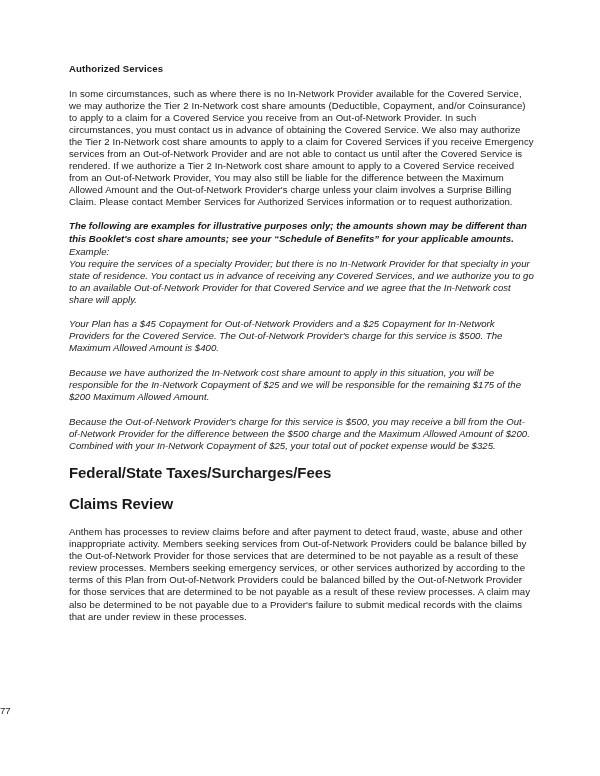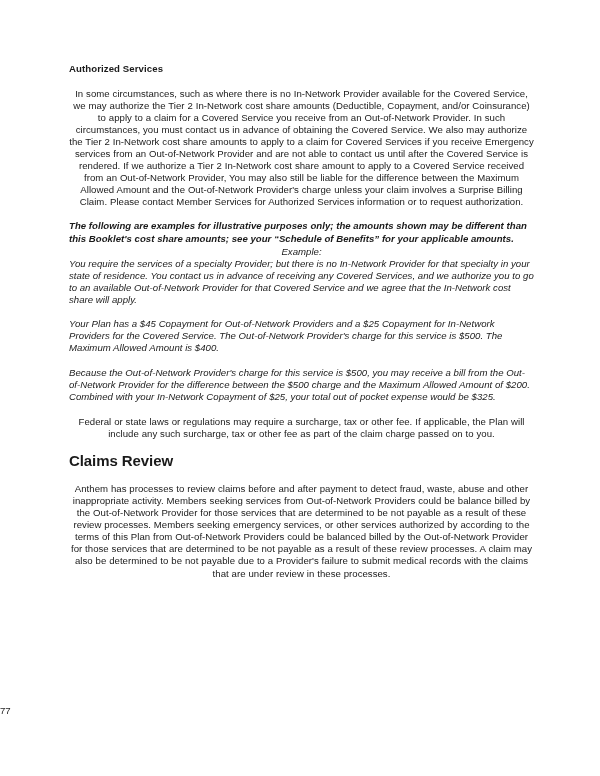--- a/index.html
+++ b/index.html
@@ -39,21 +39,21 @@
     line-height: 12px;
     margin: 0 0 12.5px 0;
     letter-spacing: 0.01em;
   }
 
   p.body {
     font-size: 9.6px;
     font-weight: normal;
     line-height: 12.05px;
     margin: 0 0 12.5px 0;
-    text-align: center;
+    text-align: left;
     letter-spacing: 0.003em;
     word-spacing: 0.02em;
   }
 
   p.body-emph {
     font-size: 9.6px;
     font-weight: bold;
     font-style: italic;
     line-height: 12.05px;
     margin: 0 0 1px 0;
@@ -64,21 +64,20 @@
     font-size: 9.6px;
     font-weight: normal;
     font-style: italic;
     line-height: 12.05px;
     margin: 0 0 12.5px 0;
     letter-spacing: 0.003em;
   }
 
   p.body-italic.tight {
     margin-bottom: 0;
-    text-align: center;
   }
 
   h2.heading {
     font-size: 15px;
     font-weight: bold;
     line-height: 18px;
     margin: 7px 0 13px 0;
     letter-spacing: -0.005em;
   }
 
@@ -109,27 +108,28 @@
       <p class="body">In some circumstances, such as where there is no In-Network Provider available for the Covered Service, we may authorize the Tier 2 In-Network cost share amounts (Deductible, Copayment, and/or Coinsurance) to apply to a claim for a Covered Service you receive from an Out-of-Network Provider.  In such circumstances, you must contact us in advance of obtaining the Covered Service.  We also may authorize the Tier 2 In-Network cost share amounts to apply to a claim for Covered Services if you receive Emergency services from an Out-of-Network Provider and are not able to contact us until after the Covered Service is rendered.  If we authorize a Tier 2 In-Network cost share amount to apply to a Covered Service received from an Out-of-Network Provider, You may also still be liable for the difference between the Maximum Allowed Amount and the Out-of-Network Provider's charge unless your claim involves a Surprise Billing Claim. Please contact Member Services for Authorized Services information or to request authorization.</p>
 
       <p class="body-emph">The following are examples for illustrative purposes only; the amounts shown may be different than this Booklet's cost share amounts; see your “Schedule of Benefits” for your applicable amounts.</p>
 
       <p class="body-italic tight">Example:</p>
 
       <p class="body-italic">You require the services of a specialty Provider; but there is no In-Network Provider for that specialty in your state of residence.  You contact us in advance of receiving any Covered Services, and we authorize you to go to an available Out-of-Network Provider for that Covered Service and we agree that the In-Network cost share will apply.</p>
 
       <p class="body-italic">Your Plan has a $45 Copayment for Out-of-Network Providers and a $25 Copayment for In-Network Providers for the Covered Service. The Out-of-Network Provider's charge for this service is $500.  The Maximum Allowed Amount is $400.</p>
 
+      <p class="body-italic">Because we have authorized the In-Network cost share amount to apply in this situation, you will be responsible for the In-Network Copayment of $25 and we will be responsible for the remaining $175 of the $200 Maximum Allowed Amount.</p>
 
       <p class="body-italic">Because the Out-of-Network Provider's charge for this service is $500, you may receive a bill from the Out-of-Network Provider for the difference between the $500 charge and the Maximum Allowed Amount of $200.  Combined with your In-Network Copayment of $25, your total out of pocket expense would be $325.</p>
     </div>
 
     <div>
+      <h2 class="heading">Federal/State Taxes/Surcharges/Fees</h2>
 
-      <p class="body">Federal or state laws or regulations may require a surcharge, tax or other fee. If applicable, the Plan will include any such surcharge, tax or other fee as part of the claim charge passed on to you.</p>
     </div>
 
     <div>
       <h2 class="heading second">Claims Review</h2>
 
       <p class="body">Anthem has processes to review claims before and after payment to detect fraud, waste, abuse and other inappropriate activity.  Members seeking services from Out-of-Network Providers could be balance billed by the Out-of-Network Provider for those services that are determined to be not payable as a result of these review processes. Members seeking emergency services, or other services authorized by according to the terms of this Plan from Out-of-Network Providers could be balanced billed by the Out-of-Network Provider for those services that are determined to be not payable as a result of these review processes.  A claim may also be determined to be not payable due to a Provider's failure to submit medical records with the claims that are under review in these processes.</p>
     </div>
 
   </div>
 

